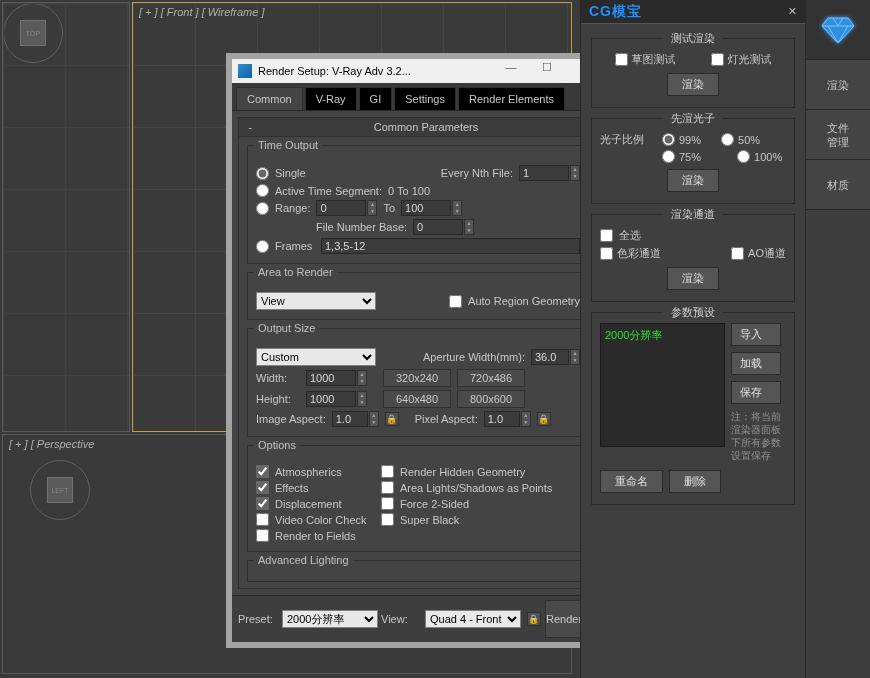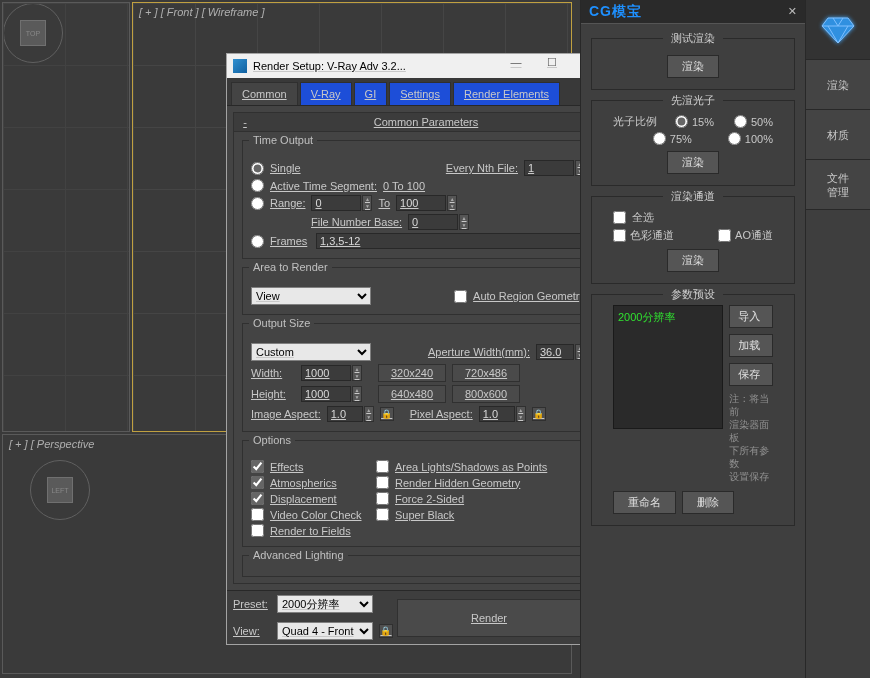--- a/index.html
+++ b/index.html
@@ -17,27 +17,27 @@
 .vp-left-gizmo { left: 30px; top: 460px; width: 60px; height: 60px; border: 1px solid #606060; border-radius: 50%; position: absolute; display: flex; align-items: center; justify-content: center; }
 .grid-lines { position: absolute; inset: 0; background-image: linear-gradient(#454545 1px, transparent 1px), linear-gradient(90deg, #454545 1px, transparent 1px); background-size: 62px 62px; }
 .grid-lines.dark { background-image: linear-gradient(#424242 1px, transparent 1px), linear-gradient(90deg, #424242 1px, transparent 1px); }
 .axis { position: absolute; left: 150px; top: 380px; }
 .axis .y { position: absolute; width: 1px; height: 30px; background: #40d040; bottom: 0; }
 .axis .x { position: absolute; height: 1px; width: 30px; background: #d04040; bottom: 0; }
 .axis .lbl-y { color: #40d040; position: absolute; top: -35px; left: -4px; }
 .axis .lbl-x { color: #d04040; position: absolute; left: 28px; bottom: -6px; }
 
 
-.dialog { position: absolute; left: 226px; top: 53px; width: 384px; background: #444444; border: 1px solid #a3a3a3; text-decoration: underline; }
+.dialog { position: absolute; left: 226px; top: 53px; width: 384px; background: #444444; border: 6px solid #a3a3a3; }
 .dlg-titlebar { height: 24px; background: #f0f0f0; color: #000; display: flex; align-items: center; padding: 0 6px; gap: 6px; }
 .dlg-titlebar .ico { width: 14px; height: 14px; background: linear-gradient(135deg,#3090d0,#1060a0); }
 .dlg-titlebar .sp { flex: 1; }
 .dlg-titlebar .winbtn { width: 30px; height: 20px; text-align: center; color: #555; cursor: pointer; }
 .tabs { display: flex; background: #393939; border-bottom: 1px solid #282828; text-align: center; }
-.tab { padding: 5px 10px; background: #1d4ed8; border: 1px solid #2f2f2f; border-bottom: none; margin-right: 2px; margin-top: 4px; cursor: pointer; color: #c8c8c8; }
+.tab { padding: 5px 10px; background: #000000; border: 1px solid #2f2f2f; border-bottom: none; margin-right: 2px; margin-top: 4px; cursor: pointer; color: #c8c8c8; }
 .tab.active { background: #444444; }
 .tab:first-child { margin-left: 4px; }
 
 .rollup { margin: 6px; border: 1px solid #303030; }
 .rollup-hdr { background: #3c3c3c; border-bottom: 1px solid #303030; padding: 3px 6px; display: flex; align-items: center; color: #c8c8c8; }
 .rollup-hdr .toggle { width: 10px; text-align: center; margin-right: 6px; }
 .rollup-hdr .title { flex: 1; text-align: center; }
 .rollup-body { padding: 0 8px 6px; }
 
 .group { border: 1px solid #303030; margin: 8px 0 4px; padding: 16px 8px 6px; position: relative; }
@@ -48,31 +48,31 @@
 .spinner { display: flex; align-items: center; }
 .spinner input { width: 50px; height: 16px; background: #3b3b3b; border: 1px solid #282828; color: #d8d8d8; padding: 0 3px; text-align: left; }
 .spinner .arrows { width: 10px; height: 16px; background: #555; border: 1px solid #303030; display: flex; flex-direction: column; margin-left: 1px; }
 .spinner .arrows span { flex: 1; font-size: 5px; line-height: 6px; text-align: center; color: #aaa; }
 .textinput { background: #3b3b3b; border: 1px solid #282828; color: #d8d8d8; height: 16px; padding: 0 3px; }
 select.sel { background: #e8e8e8; color: #000; border: 1px solid #808080; height: 18px; font-size: 11px; }
 .btn-preset { background: #4a4a4a; border: 1px solid #303030; color: #c8c8c8; padding: 2px 4px; text-align: center; cursor: pointer; }
 .lock-ico { width: 14px; height: 14px; background: #505050; border: 1px solid #303030; display: inline-flex; align-items: center; justify-content: center; font-size: 9px; color: #5aa0e0; }
 
 .footer { border-top: 1px solid #282828; background: #3e3e3e; padding: 4px 6px; display: flex; align-items: center; gap: 4px; }
-.footer .fcol { display: flex; flex-direction: column; gap: 9px; }
+.footer .fcol { display: flex; flex-direction: row; gap: 3px; }
 .footer .render-btn { flex: 1; background: #4a4a4a; border: 1px solid #303030; height: 38px; display: flex; align-items: center; justify-content: center; cursor: pointer; }
 .footer .dropdown-btn { width: 18px; height: 38px; background: #4a4a4a; border: 1px solid #303030; display: flex; align-items: center; justify-content: center; }
 
 
 .cg-panel { position: absolute; left: 580px; top: 0; width: 225px; height: 678px; background: #3f3f3f; border-left: 1px solid #282828; }
 .cg-titlebar { background: #2a2a2a; height: 24px; display: flex; align-items: center; padding: 0 8px; border-bottom: 1px solid #555; }
 .cg-titlebar .logo { color: #1e90ff; font-weight: bold; font-size: 14px; letter-spacing: 1px; }
 .cg-titlebar .close { margin-left: auto; color: #bbb; }
 .cg-body { padding: 8px 10px; }
-.cg-group { border: 1px solid #2a2a2a; margin: 6px 0 10px; padding: 10px 21px 8px; position: relative; }
+.cg-group { border: 1px solid #2a2a2a; margin: 6px 0 10px; padding: 10px 8px 8px; position: relative; }
 .cg-group .legend { position: absolute; top: -8px; left: 50%; transform: translateX(-50%); background: #3f3f3f; padding: 0 8px; color: #d0d0d0; }
 .cg-btn { background: #555555; border: 1px solid #2a2a2a; color: #e0e0e0; padding: 3px 14px; cursor: pointer; }
 .check-row { display: flex; align-items: center; gap: 4px; }
 .cg-preset-list { background: #2a2a2a; border: 1px solid #1a1a1a; width: 125px; height: 124px; padding: 4px; color: #30e030; }
 .cg-presets { display: flex; gap: 6px; }
 .cg-side-btns { display: flex; flex-direction: column; gap: 6px; }
 .cg-hint { font-size: 10px; color: #909090; line-height: 13px; }
 
 
 .rail { position: absolute; right: 0; top: 0; width: 65px; height: 678px; background: #3e3e3e; border-left: 1px solid #282828; display: flex; flex-direction: column; }
@@ -255,29 +255,29 @@
                 </div>
               </div>
           <span class="lock-ico">🔒</span>
         </div>
       </div>
 
       <div class="group">
         <span class="legend">Options</span>
         <div class="row">
           <input type="checkbox" checked="" style="">
+              <label style="width:100px">Atmospherics</label>
+          <input type="checkbox" style="">
+              <label>Render Hidden Geometry</label>
+        </div>
+        <div class="row">
+          <input type="checkbox" checked="" style="">
               <label style="width:100px">Effects</label>
           <input type="checkbox" style="">
               <label>Area Lights/Shadows as Points</label>
-        </div>
-        <div class="row">
-          <input type="checkbox" checked="" style="">
-              <label style="width:100px">Atmospherics</label>
-          <input type="checkbox" style="">
-              <label>Render Hidden Geometry</label>
         </div>
         <div class="row">
           <input type="checkbox" checked="" style="">
               <label style="width:100px">Displacement</label>
           <input type="checkbox" style="">
               <label>Force 2-Sided</label>
         </div>
         <div class="row">
           <input type="checkbox" style="">
               <label style="width:100px">Video Color Check</label>
@@ -317,32 +317,42 @@
 </div>
 
 <div class="cg-panel">
   <div class="cg-titlebar">
     <span class="logo">CG模宝</span>
     <span class="close">✕</span>
   </div>
   <div class="cg-body">
     <div class="cg-group">
       <span class="legend">测试渲染</span>
+      <div class="row" style="justify-content:space-around">
+        <div class="check-row">
+            <input type="checkbox" style="">
+            <label>草图测试</label>
+          </div>
+        <div class="check-row">
+            <input type="checkbox" style="">
+            <label>灯光测试</label>
+          </div>
+      </div>
       <div class="row" style="justify-content:center;margin-top:6px">
         <div class="cg-btn">渲染</div>
       </div>
     </div>
 
     <div class="cg-group">
       <span class="legend">先渲光子</span>
       <div class="row">
         <label style="width:56px">光子比例</label>
         <div class="check-row">
             <input type="radio" name="ph" checked="" style="">
-            <label>15%</label>
+            <label>99%</label>
           </div>
         <div class="check-row" style="margin-left:14px">
             <input type="radio" name="ph" style="">
             <label>50%</label>
           </div>
       </div>
       <div class="row">
         <span style="width:56px"></span>
         <div class="check-row">
             <input type="radio" name="ph" style="">
@@ -406,16 +416,16 @@
 <div class="rail">
   <div class="diamond">
     <svg width="34" height="28" viewBox="0 0 34 28">
         <polygon points="7,2 27,2 33,10 17,27 1,10" fill="#3090e0" stroke="#80c0ff" stroke-width="1"></polygon>
         <polyline points="1,10 33,10" stroke="#80c0ff" stroke-width="1" fill="none"></polyline>
         <polyline points="12,2 17,10 22,2" stroke="#80c0ff" stroke-width="1" fill="none"></polyline>
         <polyline points="7,10 17,27 27,10" stroke="#80c0ff" stroke-width="1" fill="none"></polyline>
       </svg>
   </div>
   <div class="rbtn">渲染</div>
-  <div class="rbtn">材质</div>
   <div class="rbtn" style="white-space:pre-line">文件
 管理</div>
+  <div class="rbtn">材质</div>
 </div>
 
 </body></html>

